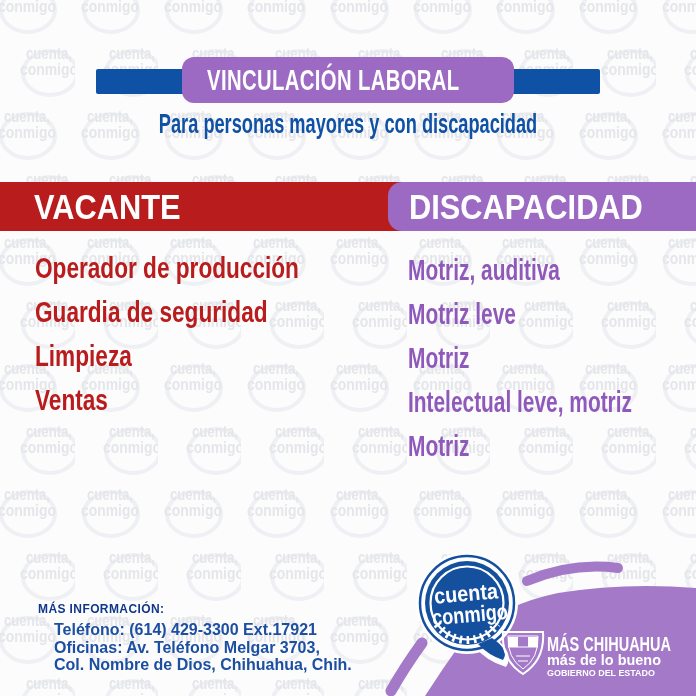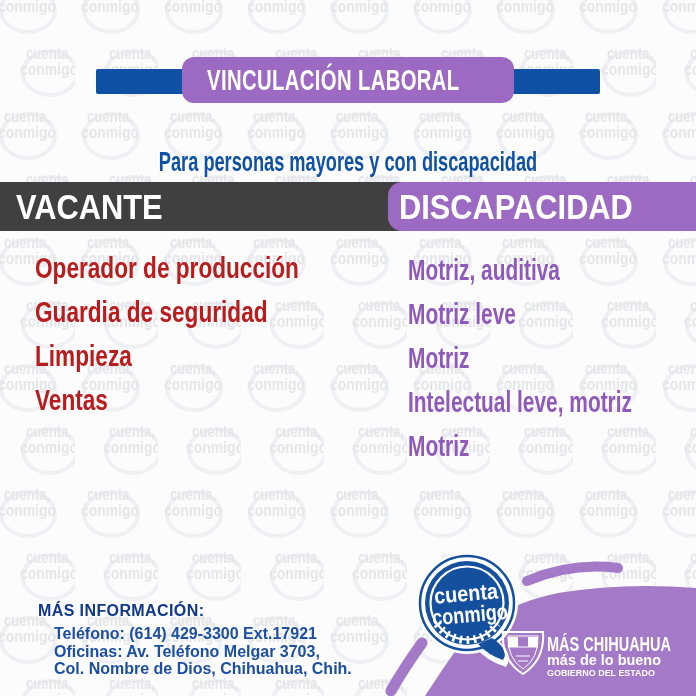--- a/index.html
+++ b/index.html
@@ -31,38 +31,38 @@
     background:#0f51a5; border-radius:2px;
   }
   .title-pill {
     position:absolute; left:182px; top:57px; width:332px; height:46px;
     background:#9c6ac2; border-radius:12px;
     display:flex; align-items:center; justify-content:flex-end;
   }
   .title-pill span { color:#ffffff; font-weight:bold; font-size:29px; letter-spacing:.5px; }
   .subtitle {
     position:absolute; left:0; top:108px; width:696px; text-align:center;
-    color:#0f51a5; font-weight:bold; font-size:28px;margin-top:38px;
+    color:#0f51a5; font-weight:bold; font-size:28px;
   }
 
   
   .bar { position:absolute; top:182px; height:49px; display:flex; align-items:center; }
-  .bar-vacante { left:0; width:416px; background:#404040; border-radius:0 14px 14px 0; padding-left:16px; }
-  .bar-disc { left:388px; width:308px; background:#9c6ac2; border-radius:14px 0 0 14px; padding-left:11px; }
+  .bar-vacante { left:0; width:416px; background:#b91c1c; border-radius:0 14px 14px 0; padding-left:34px; }
+  .bar-disc { left:388px; width:308px; background:#9c6ac2; border-radius:14px 0 0 14px; padding-left:21px; }
   .bar span { color:#ffffff; font-weight:bold; font-size:35px; }
 
   
   .joblist { position:absolute; list-style:none; }
   .joblist li { height:44px; display:flex; align-items:center; font-weight:bold; font-size:29px; white-space:nowrap; }
   .list-vacante { left:35px; top:246px; color:#b91c1c; }
   .list-disc { left:408px; top:248px; color:#8f58bb; }
 
   
   .contact { position:absolute; left:38px; top:602px; }
-  .contact-heading { color:#10378a; font-weight:bold; font-size:16px; letter-spacing:.4px; margin-bottom:5px; }
+  .contact-heading { color:#10378a; font-weight:bold; font-size:12px; letter-spacing:.4px; margin-bottom:5px; }
   .contact-line { color:#1c4fa1; font-weight:bold; font-size:16px; line-height:17.5px; white-space:nowrap;margin-left:16px; }
 
   
   .bottom-art { position:absolute; left:340px; top:460px; width:356px; height:236px; }
   .gov-title { font-family:"Liberation Sans", sans-serif; font-weight:bold; fill:#ffffff; }
 </style>
 </head>
 <body>
 
 <div class="poster">

